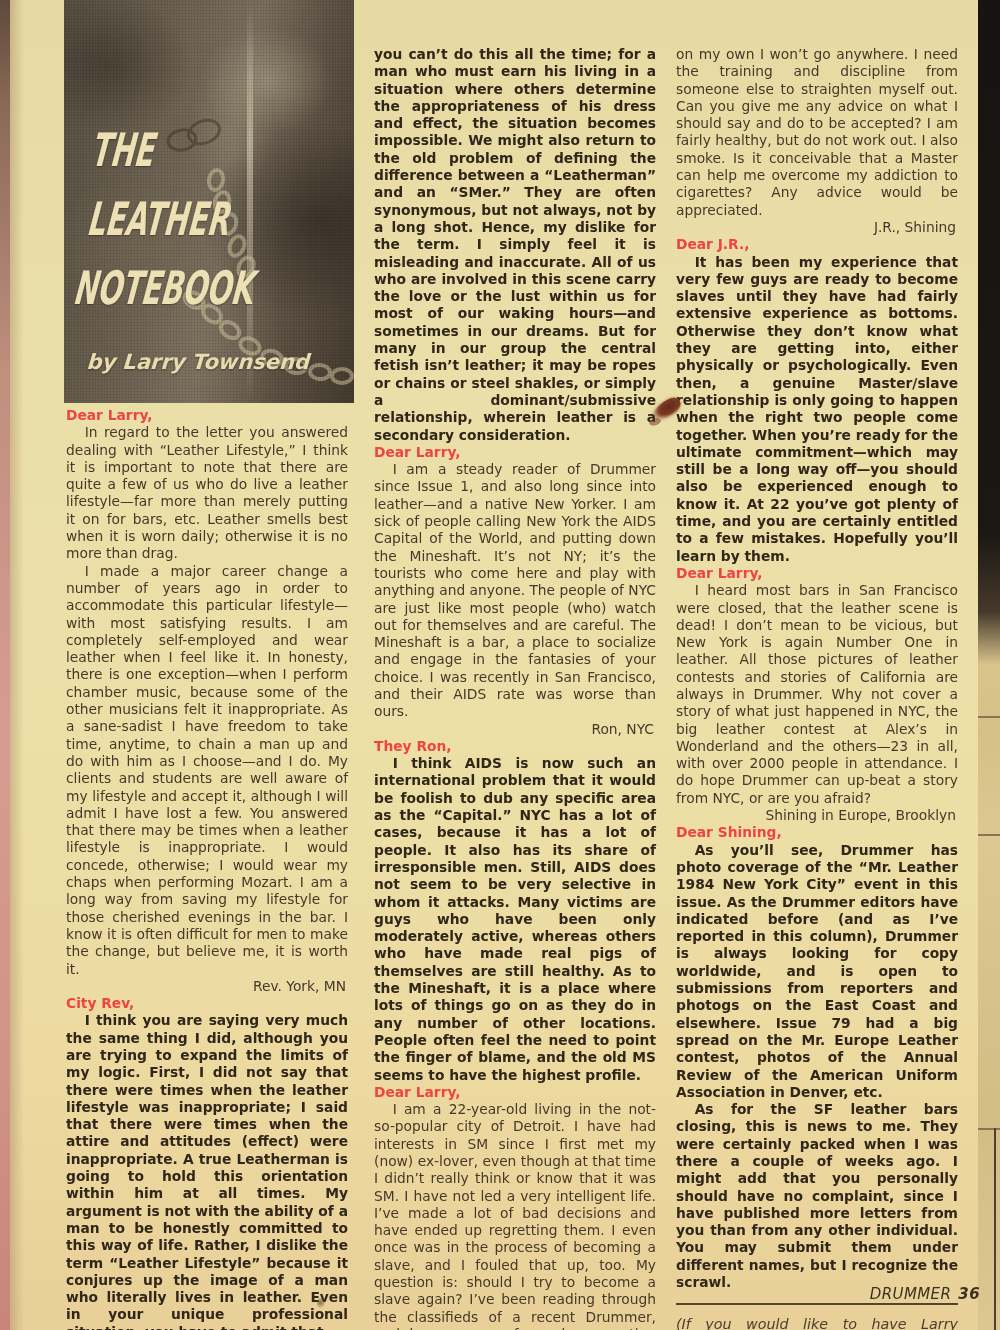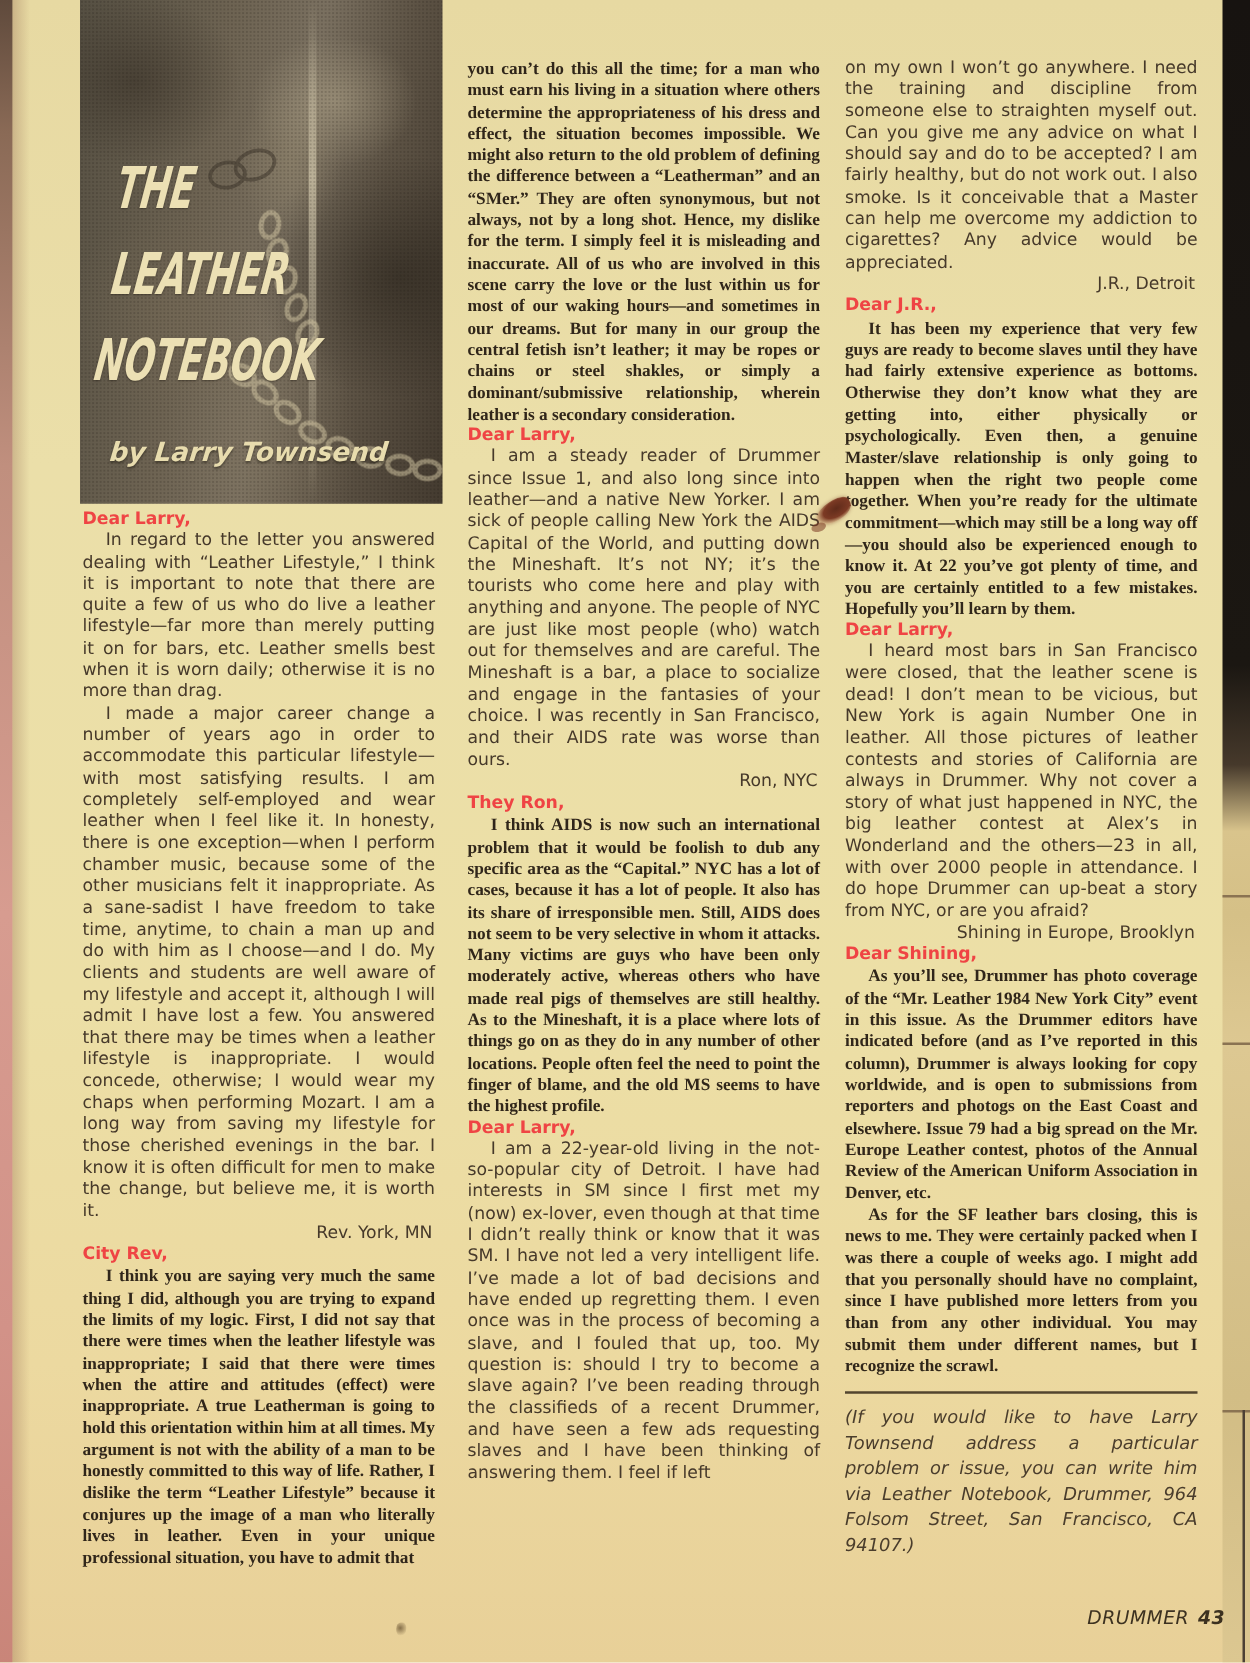--- a/index.html
+++ b/index.html
@@ -44,21 +44,21 @@
     font-size:21px;transform:skewX(-6deg);text-shadow:0 1px 2px rgba(30,25,15,.5);white-space:nowrap;}
   
   .col{position:absolute;font-size:13.8px;line-height:17.3px;color:#46392a;text-align:justify;}
   .col1{left:66px;width:282px;top:407px;}
   .col2{left:374px;width:282px;top:46px;}
   .col3{left:676px;width:282px;top:46px;}
   .col p{margin:0;}
   .indent{text-indent:1.35em;}
   .salutation{font-weight:bold;color:#ef4444;margin-top:9px;}
   .salutation.first{margin-top:0;}
-  .reply-text{font-weight:bold;color:#30261a;font-family:Liberation Serif, serif;}
+  .reply-text{font-weight:bold;color:#30261a;}
   .sig{text-align:right;padding-right:2px;}
   .divider{border:0;border-top:2px solid #53452f;margin:12px 0 9px;}
   .note{font-style:italic;font-size:14.3px;line-height:20.6px;color:#4a3d2c;}
   
   .footer{position:absolute;left:676px;top:1285px;width:304px;text-align:right;font-style:italic;
     color:#3c3120;font-size:15px;letter-spacing:.4px;}
   .footer .pageno{font-weight:bold;margin-left:7px;}
   
   .stain{position:absolute;left:652px;top:401px;width:30px;height:16px;border-radius:60% 45% 55% 60%;
     transform:rotate(-32deg);
@@ -128,31 +128,31 @@
   <p class="indent">I am a steady reader of Drummer since Issue 1, and also long since into leather—and a native New Yorker. I am sick of people calling New York the AIDS Capital of the World, and putting down the Mineshaft. It’s not NY; it’s the tourists who come here and play with anything and anyone. The people of NYC are just like most people (who) watch out for themselves and are careful. The Mineshaft is a bar, a place to socialize and engage in the fantasies of your choice. I was recently in San Francisco, and their AIDS rate was worse than ours.</p>
   <p class="sig">Ron, NYC</p>
   <p class="salutation">They Ron,</p>
   <p class="indent reply-text">I think AIDS is now such an international problem that it would be foolish to dub any specific area as the “Capital.” NYC has a lot of cases, because it has a lot of people. It also has its share of irresponsible men. Still, AIDS does not seem to be very selective in whom it attacks. Many victims are guys who have been only moderately active, whereas others who have made real pigs of themselves are still healthy. As to the Mineshaft, it is a place where lots of things go on as they do in any number of other locations. People often feel the need to point the finger of blame, and the old MS seems to have the highest profile.</p>
   <p class="salutation">Dear Larry,</p>
   <p class="indent">I am a 22-year-old living in the not-so-popular city of Detroit. I have had interests in SM since I first met my (now) ex-lover, even though at that time I didn’t really think or know that it was SM. I have not led a very intelligent life. I’ve made a lot of bad decisions and have ended up regretting them. I even once was in the process of becoming a slave, and I fouled that up, too. My question is: should I try to become a slave again? I’ve been reading through the classifieds of a recent Drummer, and have seen a few ads requesting slaves and I have been thinking of answering them. I feel if left</p>
 </div>
 
 <div class="col col3">
   <p>on my own I won’t go anywhere. I need the training and discipline from someone else to straighten myself out. Can you give me any advice on what I should say and do to be accepted? I am fairly healthy, but do not work out. I also smoke. Is it conceivable that a Master can help me overcome my addiction to cigarettes? Any advice would be appreciated.</p>
-  <p class="sig">J.R., Detroit</p>
+  <p class="sig">J.R., Shining</p>
   <p class="salutation">Dear J.R.,</p>
   <p class="indent reply-text">It has been my experience that very few guys are ready to become slaves until they have had fairly extensive experience as bottoms. Otherwise they don’t know what they are getting into, either physically or psychologically. Even then, a genuine Master/slave relationship is only going to happen when the right two people come together. When you’re ready for the ultimate commitment—which may still be a long way off—you should also be experienced enough to know it. At 22 you’ve got plenty of time, and you are certainly entitled to a few mistakes. Hopefully you’ll learn by them.</p>
   <p class="salutation">Dear Larry,</p>
   <p class="indent">I heard most bars in San Francisco were closed, that the leather scene is dead! I don’t mean to be vicious, but New York is again Number One in leather. All those pictures of leather contests and stories of California are always in Drummer. Why not cover a story of what just happened in NYC, the big leather contest at Alex’s in Wonderland and the others—23 in all, with over 2000 people in attendance. I do hope Drummer can up-beat a story from NYC, or are you afraid?</p>
   <p class="sig">Shining in Europe, Brooklyn</p>
   <p class="salutation">Dear Shining,</p>
   <p class="indent reply-text">As you’ll see, Drummer has photo coverage of the “Mr. Leather 1984 New York City” event in this issue. As the Drummer editors have indicated before (and as I’ve reported in this column), Drummer is always looking for copy worldwide, and is open to submissions from reporters and photogs on the East Coast and elsewhere. Issue 79 had a big spread on the Mr. Europe Leather contest, photos of the Annual Review of the American Uniform Association in Denver, etc.</p>
   <p class="indent reply-text">As for the SF leather bars closing, this is news to me. They were certainly packed when I was there a couple of weeks ago. I might add that you personally should have no complaint, since I have published more letters from you than from any other individual. You may submit them under different names, but I recognize the scrawl.</p>
   <hr class="divider">
   <p class="note">(If you would like to have Larry Townsend address a particular problem or issue, you can write him via Leather Notebook, Drummer, 964 Folsom Street, San Francisco, CA 94107.)</p>
 </div>
 
 <div class="footer">
-  <span>DRUMMER</span><span class="pageno">43</span>
+  <span>DRUMMER</span><span class="pageno">36</span>
 </div>
 
 <div class="stain"></div>
 <div class="speck"></div>
 
 </body></html>

